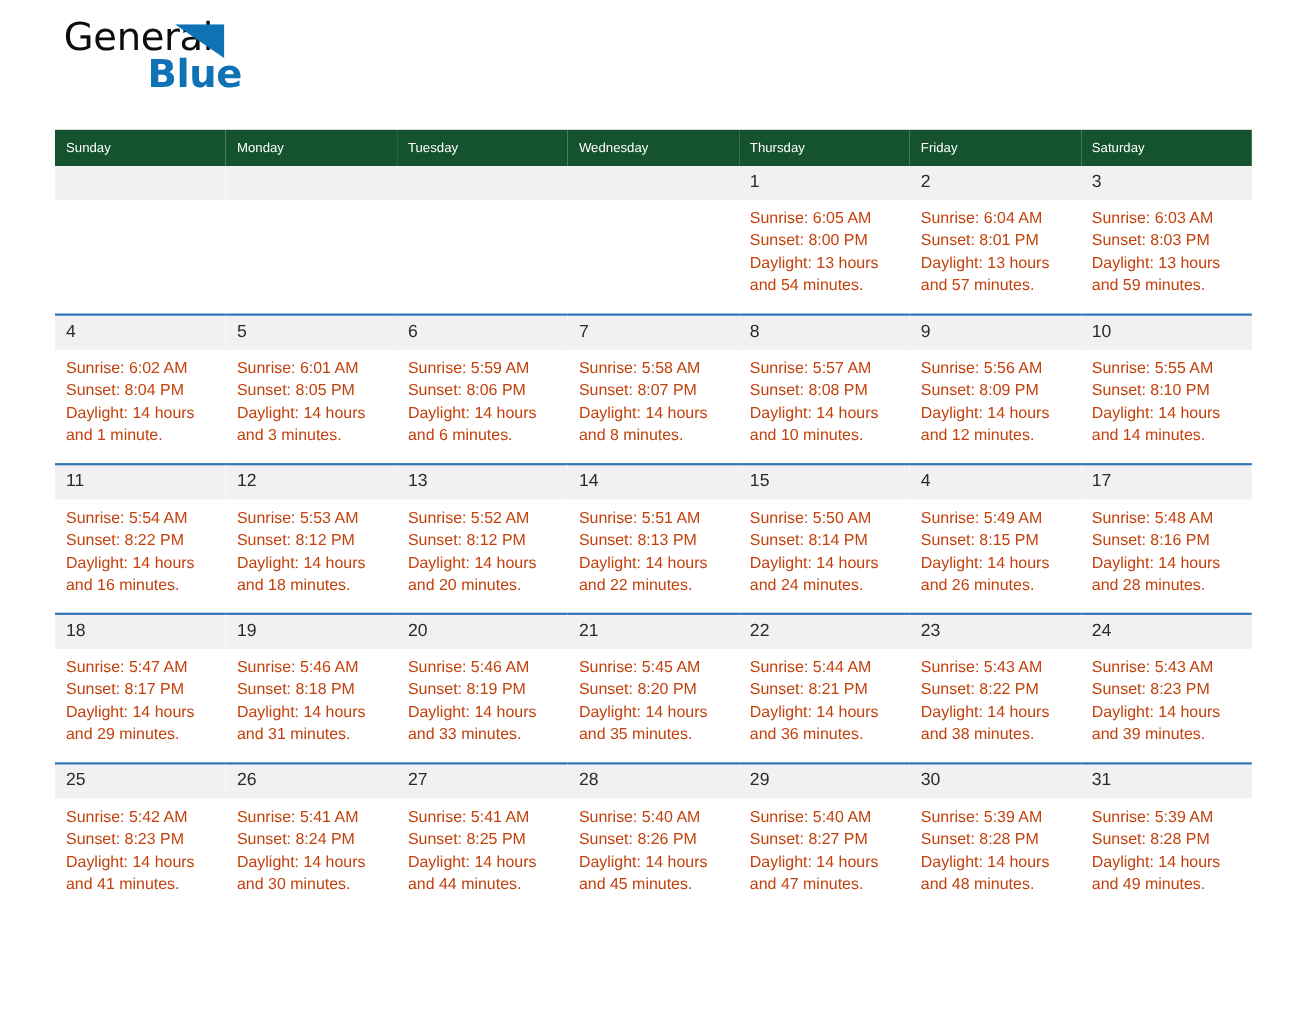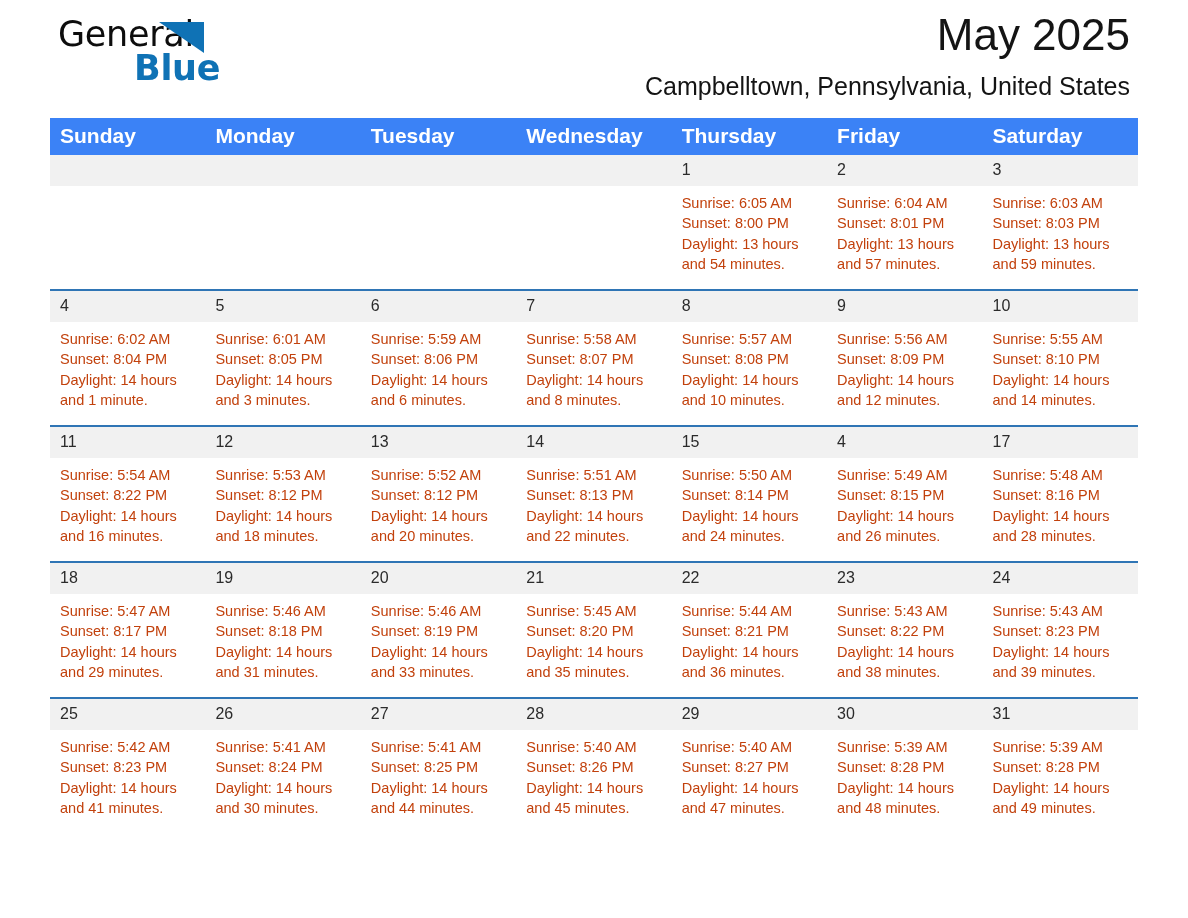--- a/index.html
+++ b/index.html
@@ -89,24 +89,24 @@
 
   
   .cal {
     width: 1088px;
     border-collapse: collapse;
     table-layout: fixed;
   }
   .cal col { width: 155.43px; }
 
   .cal thead th {
-    background: #3b82f6;
+    background: #14532d;
     color: #ffffff;
-    font-size: 21px;
-    font-weight: 700;
+    font-size: 12px;
+    font-weight: 400;
     text-align: left;
     padding: 6px 0 7px 10px;
     height: 20px;
     border: none;
   }
 
   .cal tbody td {
     vertical-align: top;
     padding: 0;
     height: 134px;
@@ -148,24 +148,20 @@
     <div class="brand">
       <span class="brand-general">General</span>
       <span class="brand-triangle">
         <svg width="45" height="31" viewBox="0 0 45 31" xmlns="http://www.w3.org/2000/svg">
           <polygon points="0,0 45,0 45,31" fill="#0f72b5"></polygon>
         </svg>
       </span>
       <span class="brand-blue">Blue</span>
     </div>
 
-    <div class="title-block">
-      <div class="cal-title">May 2025</div>
-      <div class="cal-subtitle">Campbelltown, Pennsylvania, United States</div>
-    </div>
 
   </div>
 
   <table class="cal">
     <colgroup>
       <col>
         <col>
         <col>
         <col>
         <col>

